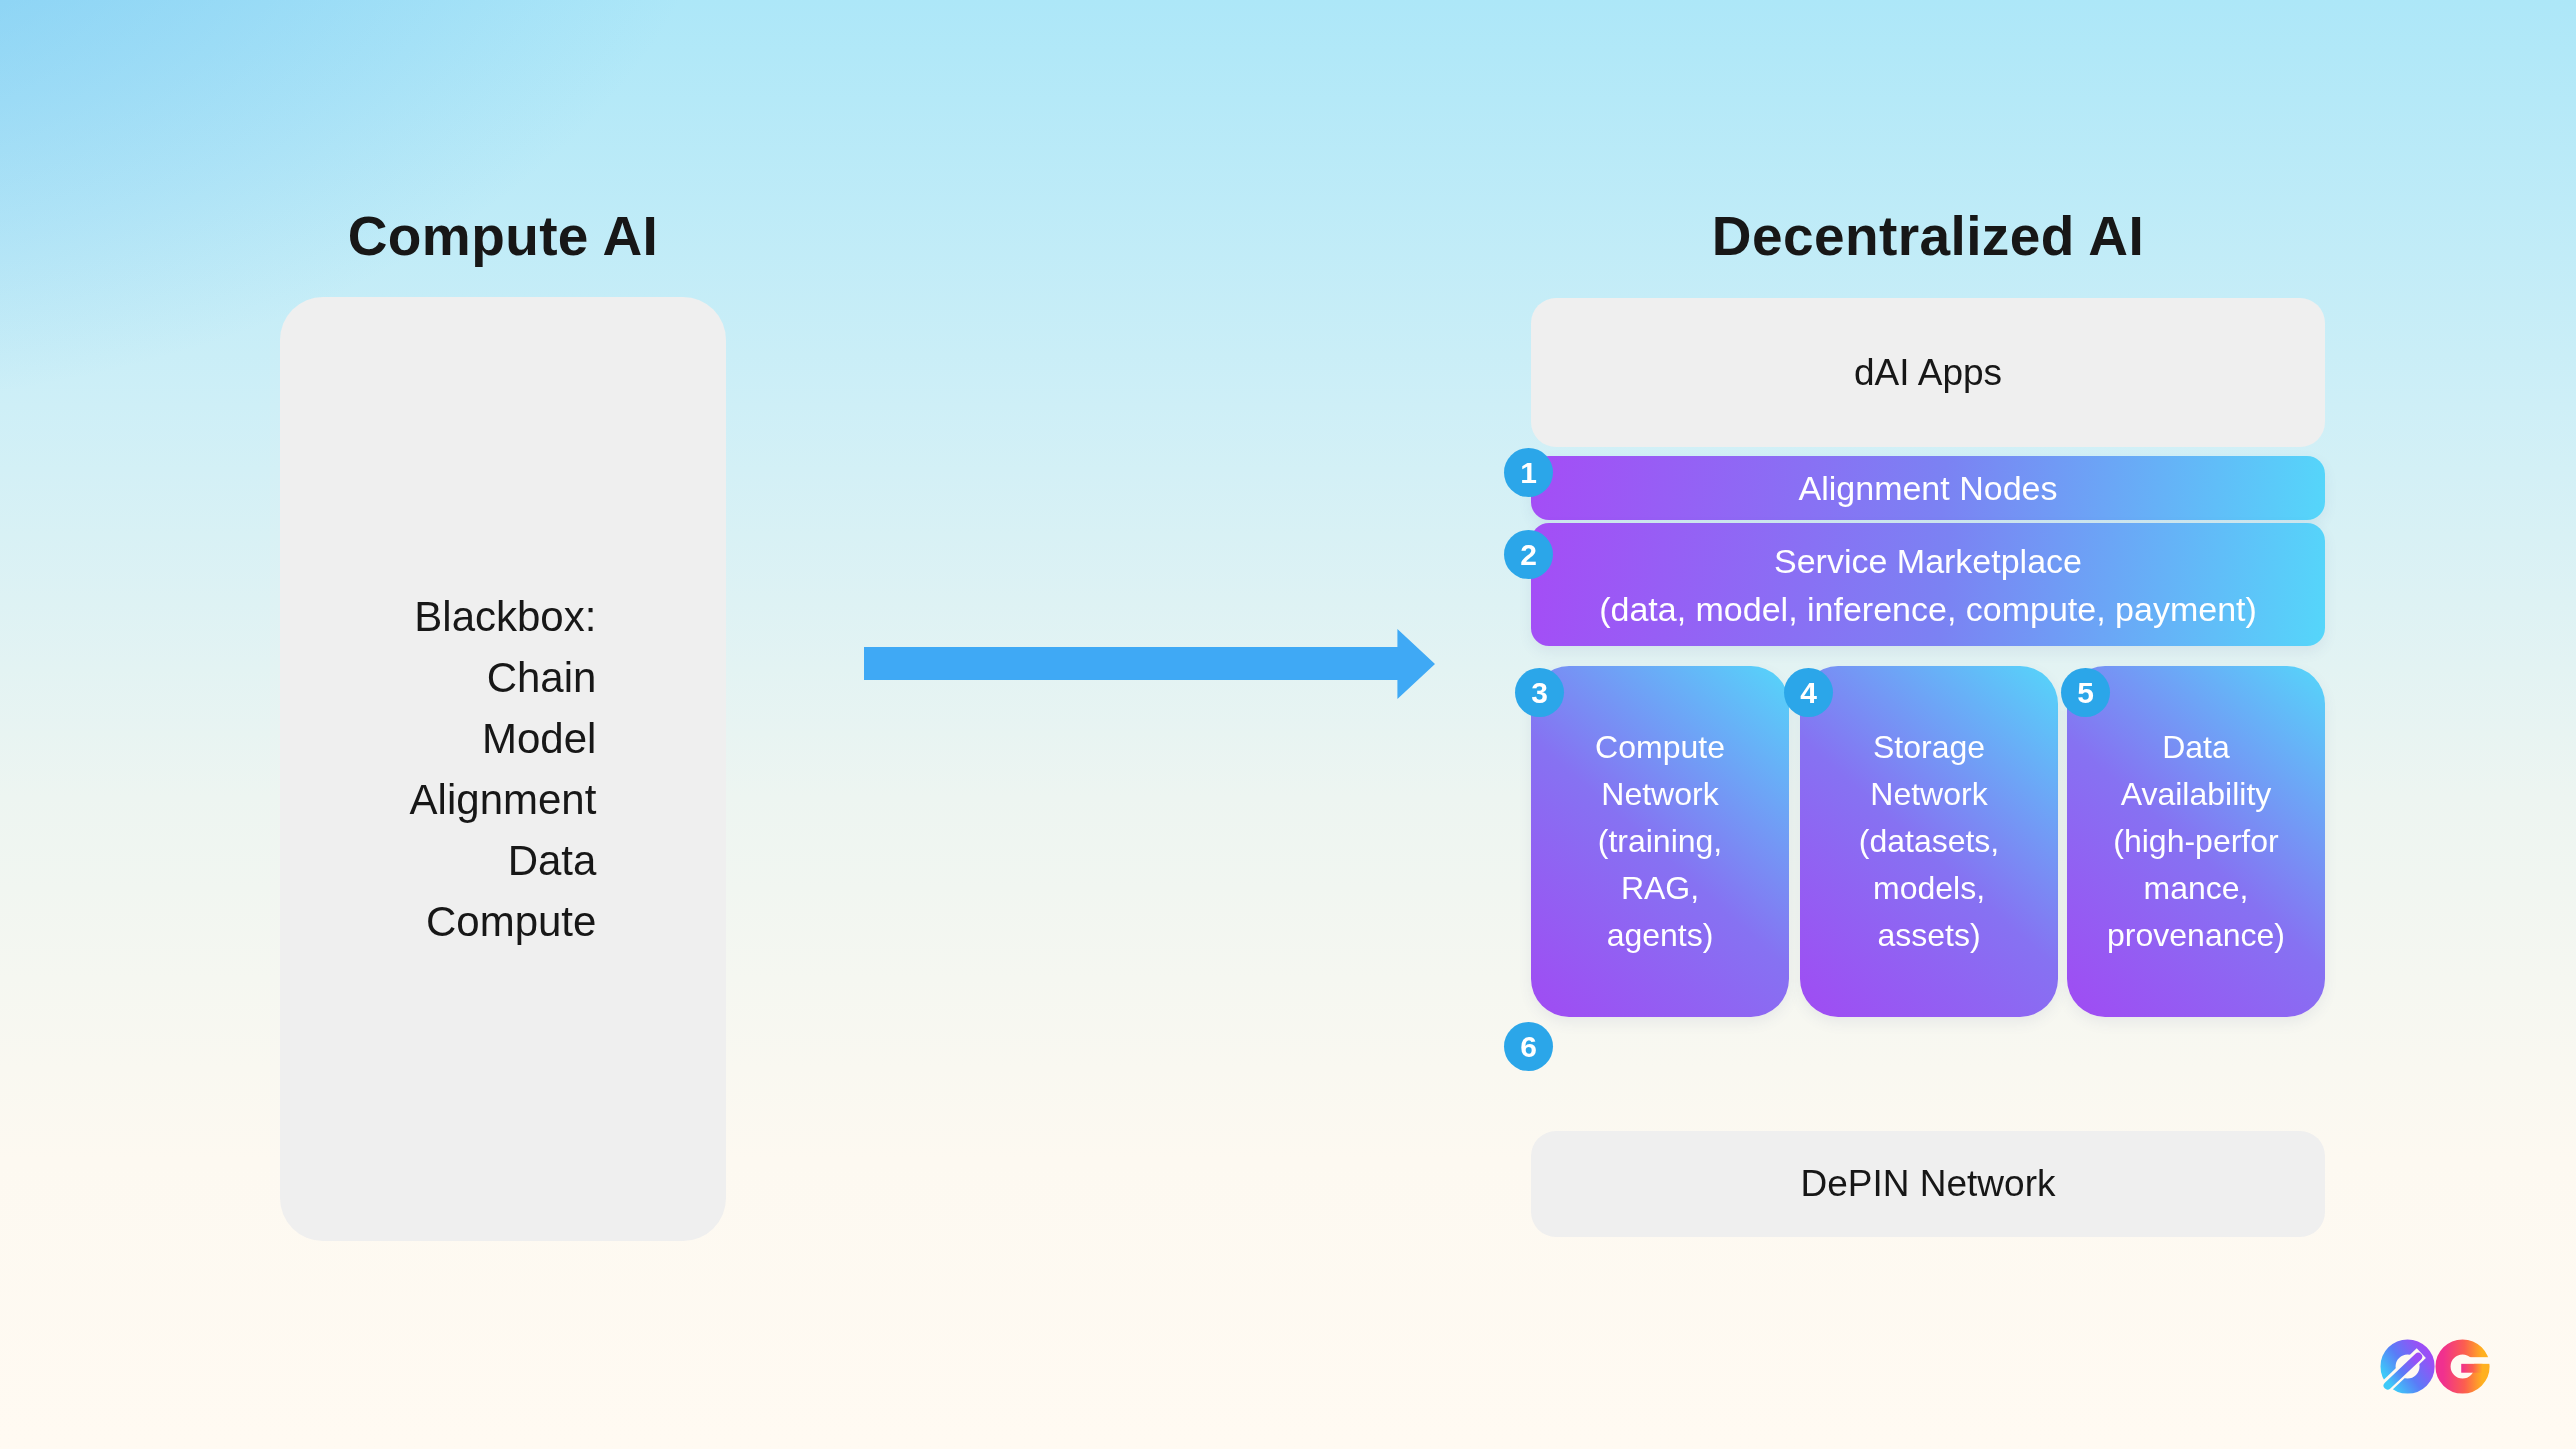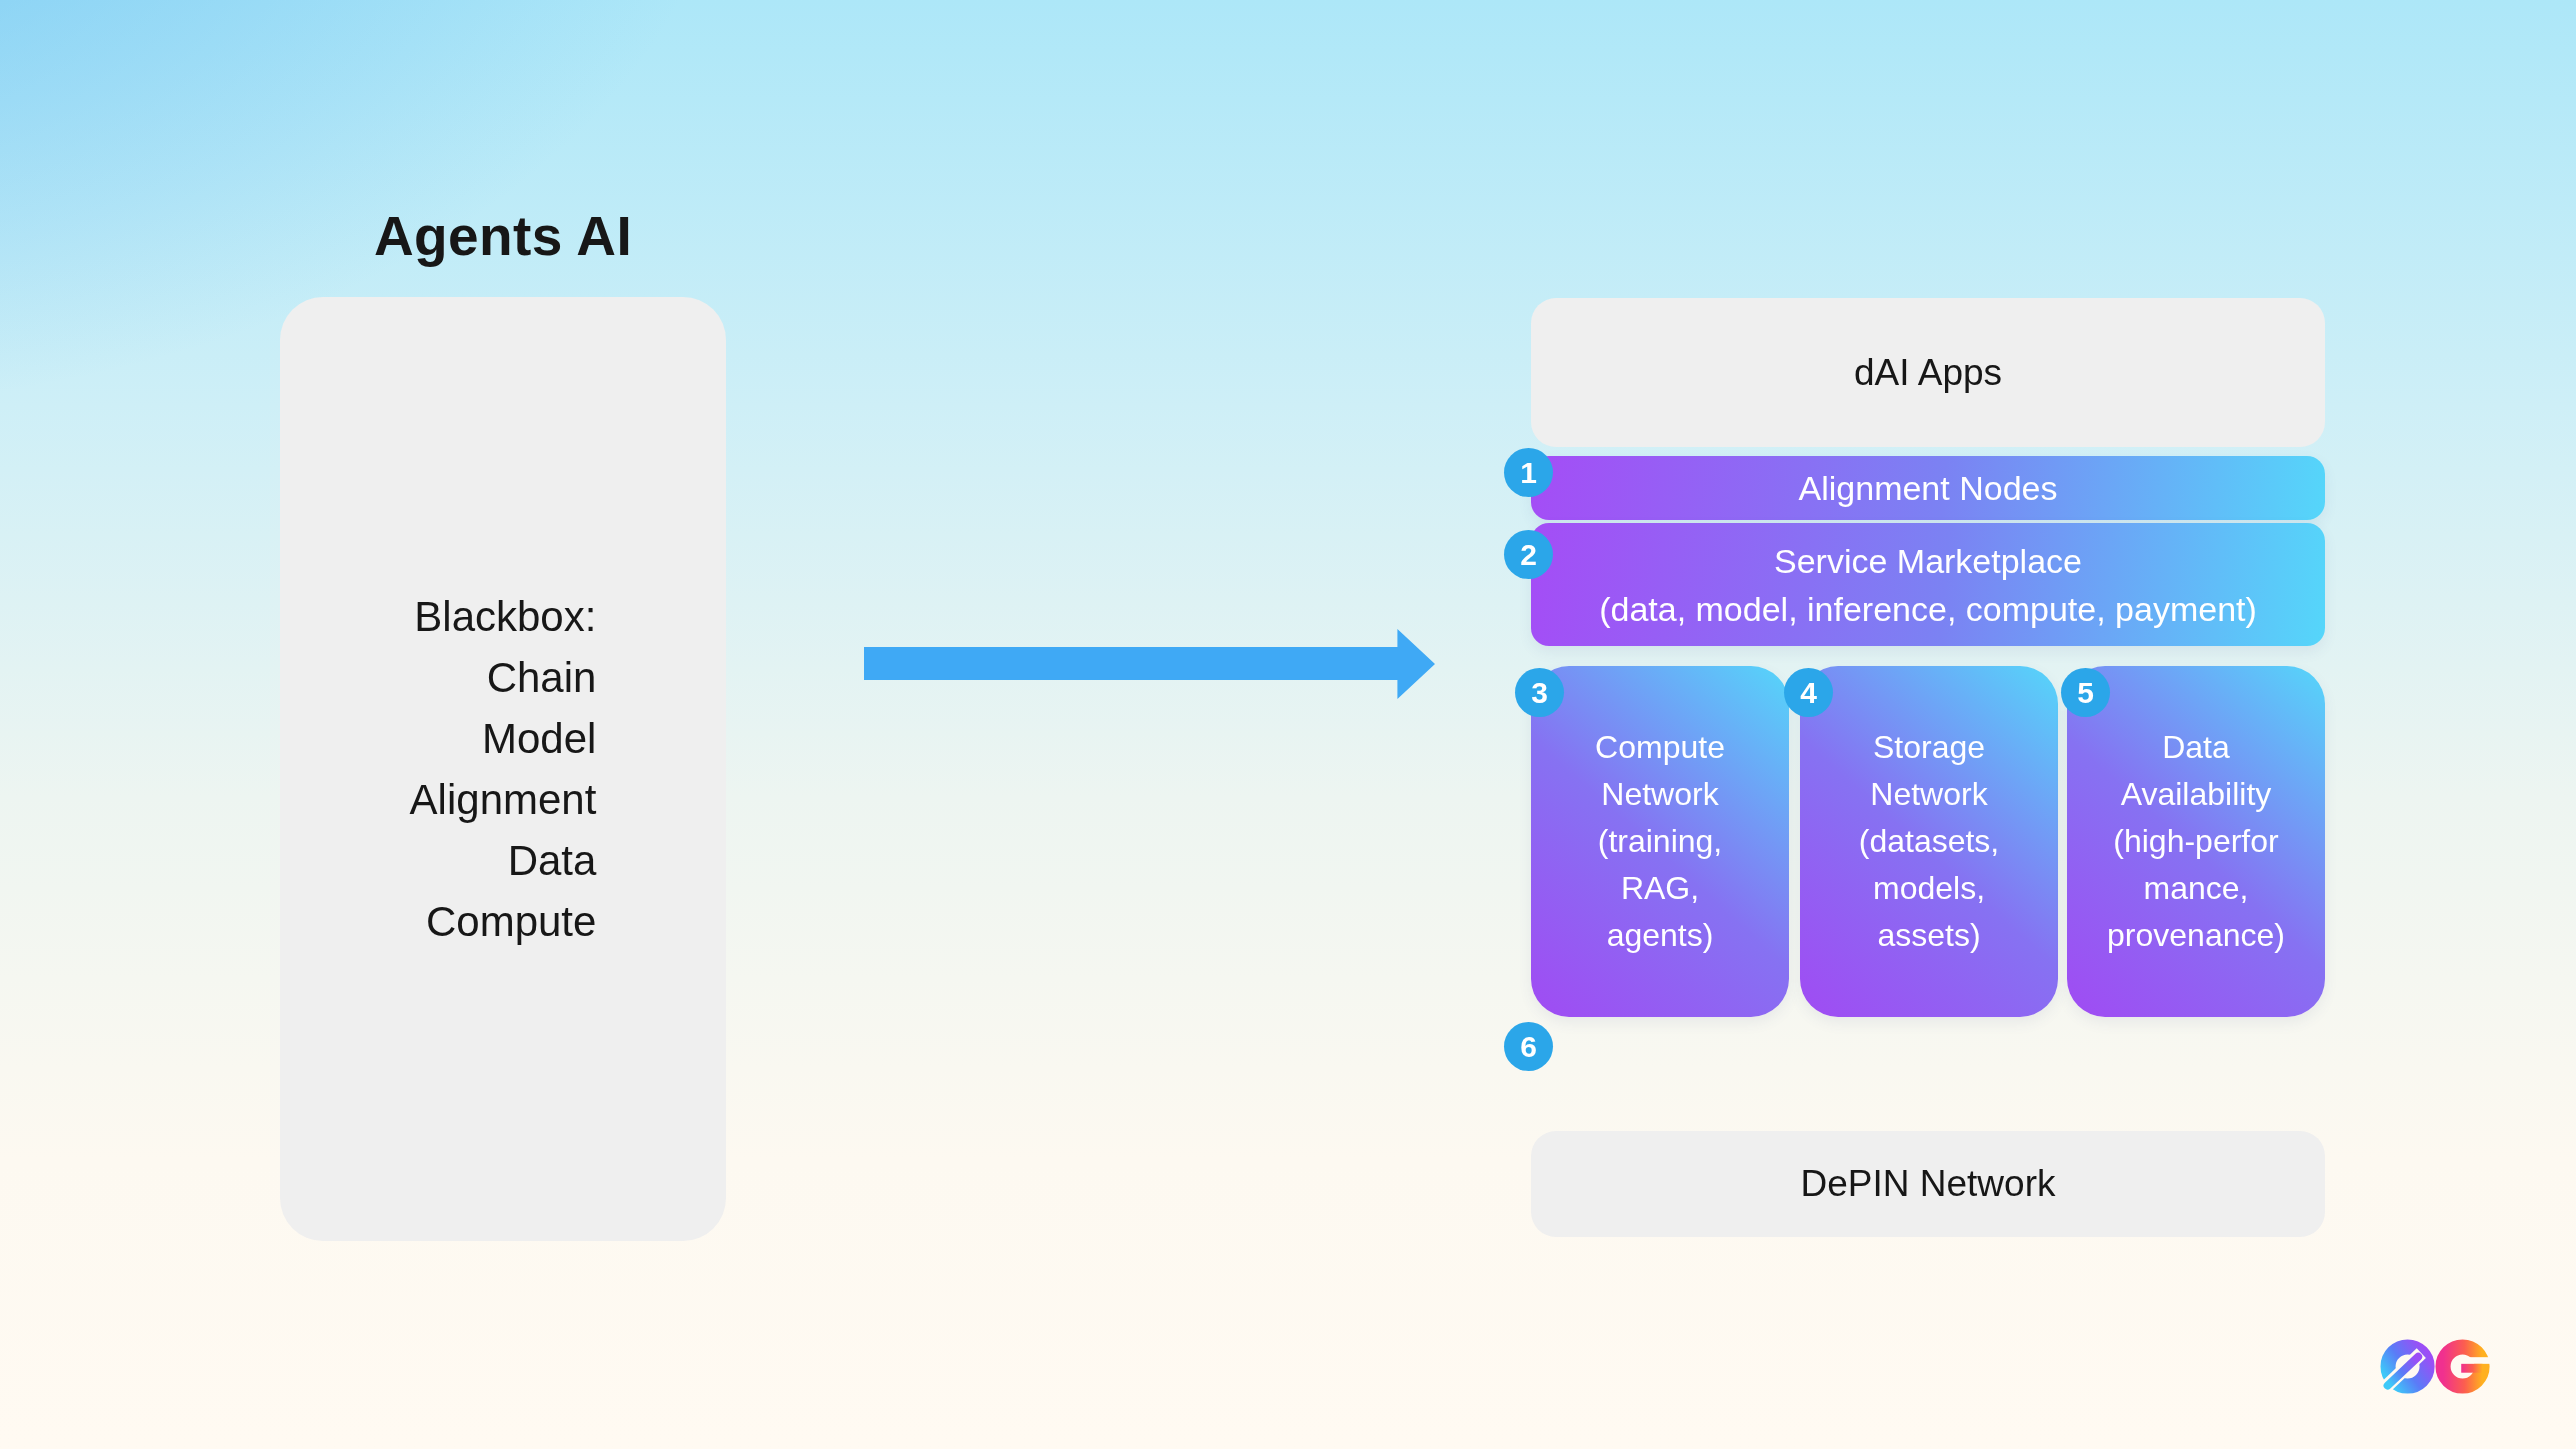--- a/index.html
+++ b/index.html
@@ -74,35 +74,36 @@
   #badge-6{left:1504px;top:1022px;}
 
   #flow-arrow{position:absolute;left:864px;top:629px;}
   #logo{position:absolute;left:2380px;top:1339px;}
 </style>
 </head>
 <body>
 
 <div class="canvas">
 
-  <div class="title" id="closed-title">Agents AI</div>
+  <div class="title" id="closed-title">Compute AI</div>
 
   <div class="panel" id="closed-box">
     <div class="body pre">Blackbox:
 Chain
 Model
 Alignment
 Data
 Compute</div>
   </div>
 
   <svg id="flow-arrow" width="571" height="70" viewBox="0 0 638 78">
     <polygon points="0,20 596,20 596,0 638,39 596,78 596,57 0,57" fill="#3FA9F5"></polygon>
   </svg>
 
+  <div class="title" id="decent-title">Decentralized AI</div>
 
   <div class="panel" id="row-dai">
     <span>dAI Apps</span>
   </div>
 
   <div class="grad-row" id="row-align">
     <span class="pre">Alignment Nodes</span>
   </div>
 
   <div class="grad-row" id="row-market">

